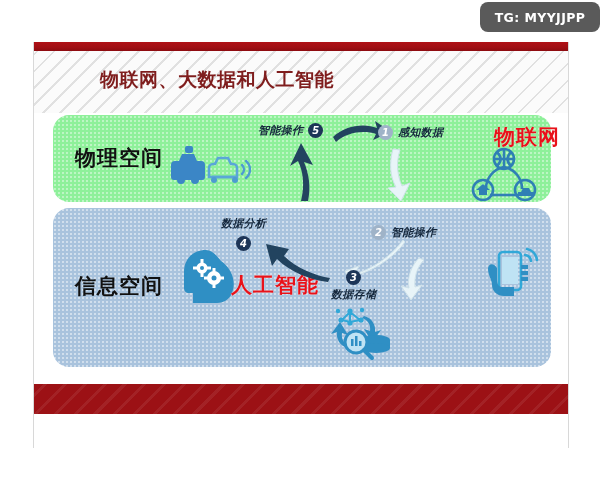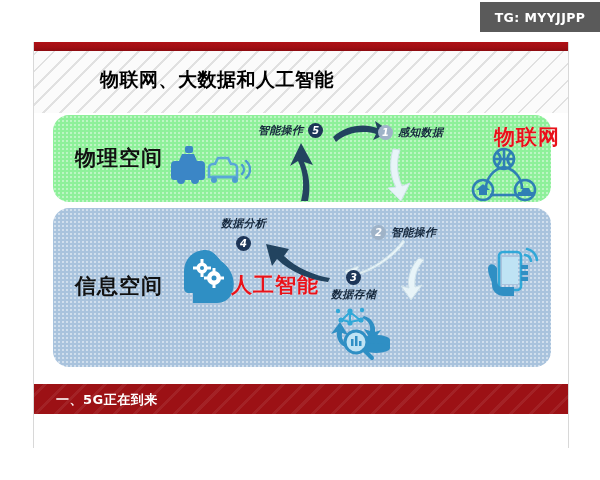--- a/index.html
+++ b/index.html
@@ -28,20 +28,21 @@
     align-items: center;
     justify-content: center;
     z-index: 40;
   }
   #wm-top {
     right: 0px;
     top: 2px;
     width: 120px;
     height: 30px;
     font-size: 12.5px;
+    border-radius: 8px;
   }
   #wm-bottom {
     left: 8px;
     bottom: 18px;
     width: 130px;
     height: 30px;
     font-size: 12.5px;
   }
 
   
@@ -81,21 +82,21 @@
       rgba(222,222,222,.9) 10px,
       rgba(222,222,222,.9) 12px
     );
   }
   #slide-title {
     position: absolute;
     left: 22px;
     top: 16px;
     font-size: 19px;
     font-weight: bold;
-    color: #000000;
+    color: #7f1d1d;
     letter-spacing: .5px;
     white-space: nowrap;
     padding-left: 44px;
   }
 
   
   .zone {
     position: absolute;
     border-radius: 16px;
   }
@@ -388,19 +389,18 @@
           <rect x="27" y="30" width="2.5" height="10"></rect>
           <rect x="31" y="35" width="2.5" height="5"></rect>
         </g>
         <path d="M36 44 l8 8" stroke="#2f8fc4" stroke-width="4" stroke-linecap="round"></path>
       </svg>
 
     </div>
 
     <div id="bottom-bar">
       <div class="stripeoverlay"></div>
-      <div id="bottom-text">一、5G正在到来</div>
     </div>
 
   </div>
 
 
 </div>
 
 </body></html>

